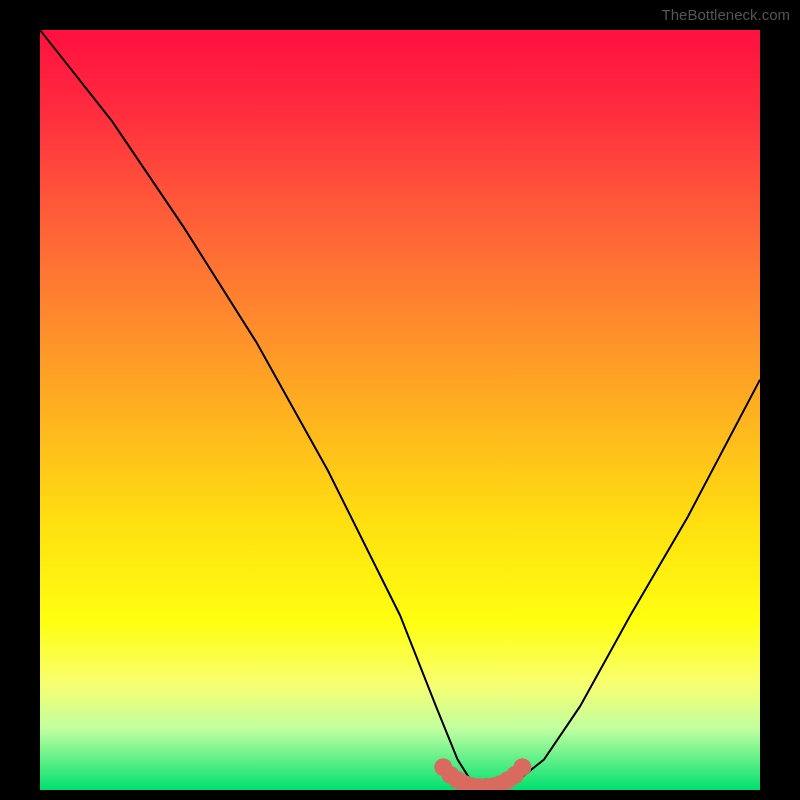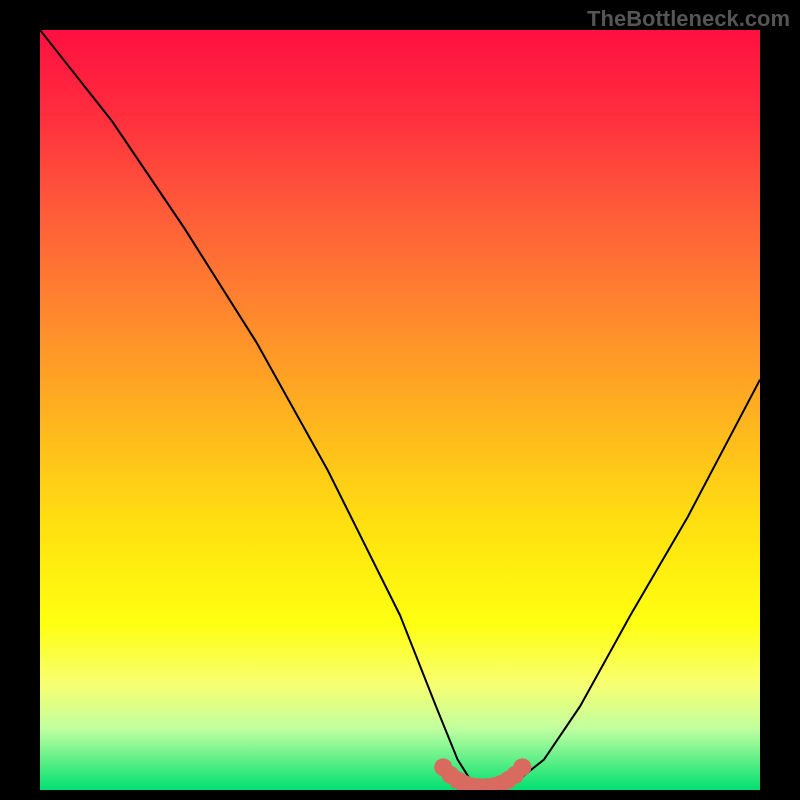--- a/index.html
+++ b/index.html
@@ -9,22 +9,22 @@
     height: 800px;
     background: #000;
     position: relative;
     font-family: Arial, sans-serif;
   }
   .watermark {
     position: absolute;
     top: 6px;
     right: 10px;
     color: #555;
-    font-size: 22px;
-    font-weight: 700;
+    font-size: 15px;
+    font-weight: 400;
     z-index: 20;
   }
   .panel {
     position: absolute;
     left: 40px;
     top: 30px;
     width: 720px;
     height: 760px;
   }
   .gradient-bg {

